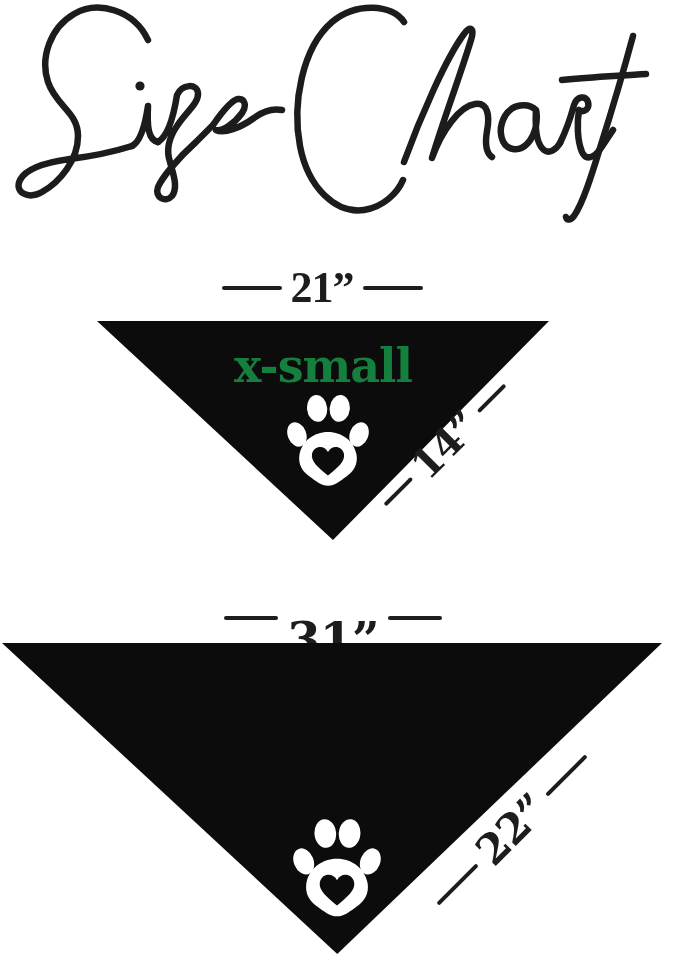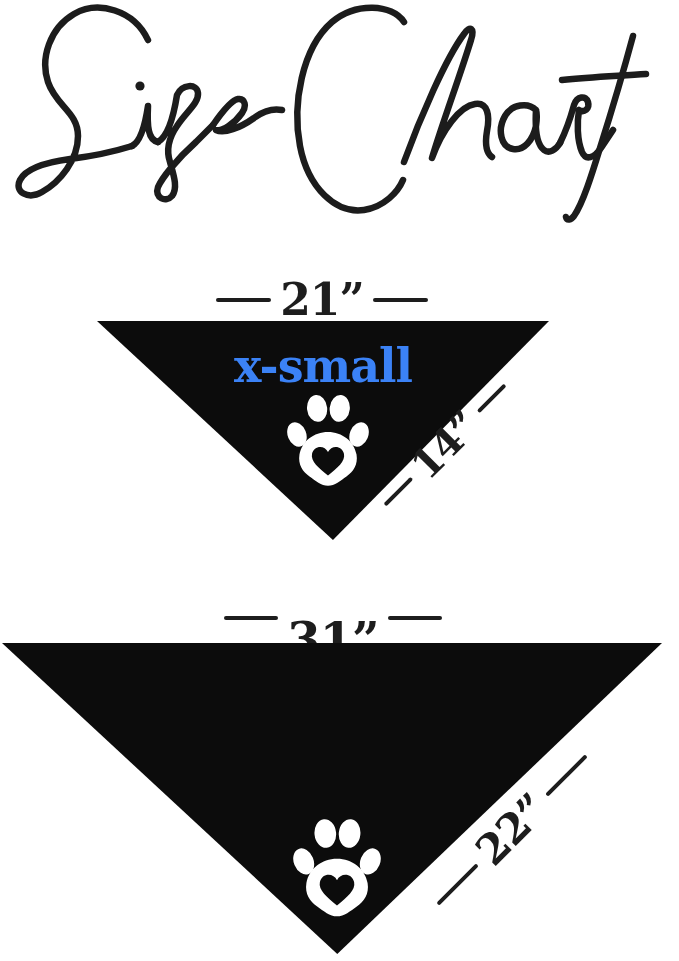--- a/index.html
+++ b/index.html
@@ -27,21 +27,21 @@
     color: #1d1d1d;
   }
   .measure .dash { background: #1d1d1d; height: 4px; border-radius: 2px; }
   .measure .mval {
     font-weight: 700;
     line-height: 1;
     padding: 0 9px;
     letter-spacing: -1px;
     white-space: nowrap;
   }
-  .measure-21 { left: 216px; top: 277px; width: 212px; height: 46px; }
+  .measure-21 { left: 216px; top: 265px; width: 212px; height: 46px; font-family: Liberation Serif, serif; }
   .measure-21 .dash { width: 60px; }
   .measure-21 .mval { font-size: 44px; }
   .measure-31 { left: 224px; top: 595px; width: 218px; height: 46px; }
   .measure-31 .dash { width: 62px; }
   .measure-31 .mval { font-size: 48px; margin-top: 44px; }
 
   
   .measure-diag { transform: rotate(-45deg); transform-origin: center; }
   .measure-14 { left: 360px; top: 422px; width: 170px; height: 46px; }
   .measure-14 .dash { width: 38px; }
@@ -60,21 +60,21 @@
     clip-path: polygon(0 0, 100% 0, 52.2% 100%);
   }
   .bandana-2 {
     left: 2px; top: 643px; width: 660px; height: 311px;
     clip-path: polygon(0 0, 100% 0, 50.8% 100%);
   }
   .size-name {
     position: absolute;
     left: 0; right: 0;
     text-align: center;
-    color: #3b82f6;
+    color: #15803d;
     font-weight: 700;
     line-height: 1;
     letter-spacing: -1px;
     white-space: nowrap;
   }
   .bandana-1 .size-name { top: 22px; font-size: 46px; }
   .bandana-2 .size-name { top: 54px; font-size: 48px; }
   .paw { position: absolute; }
   .paw-1 { left: 189px; top: 74px; width: 84px; height: 94px; }
   .paw-2 { left: 290px; top: 176px; width: 90px; height: 101px; }

